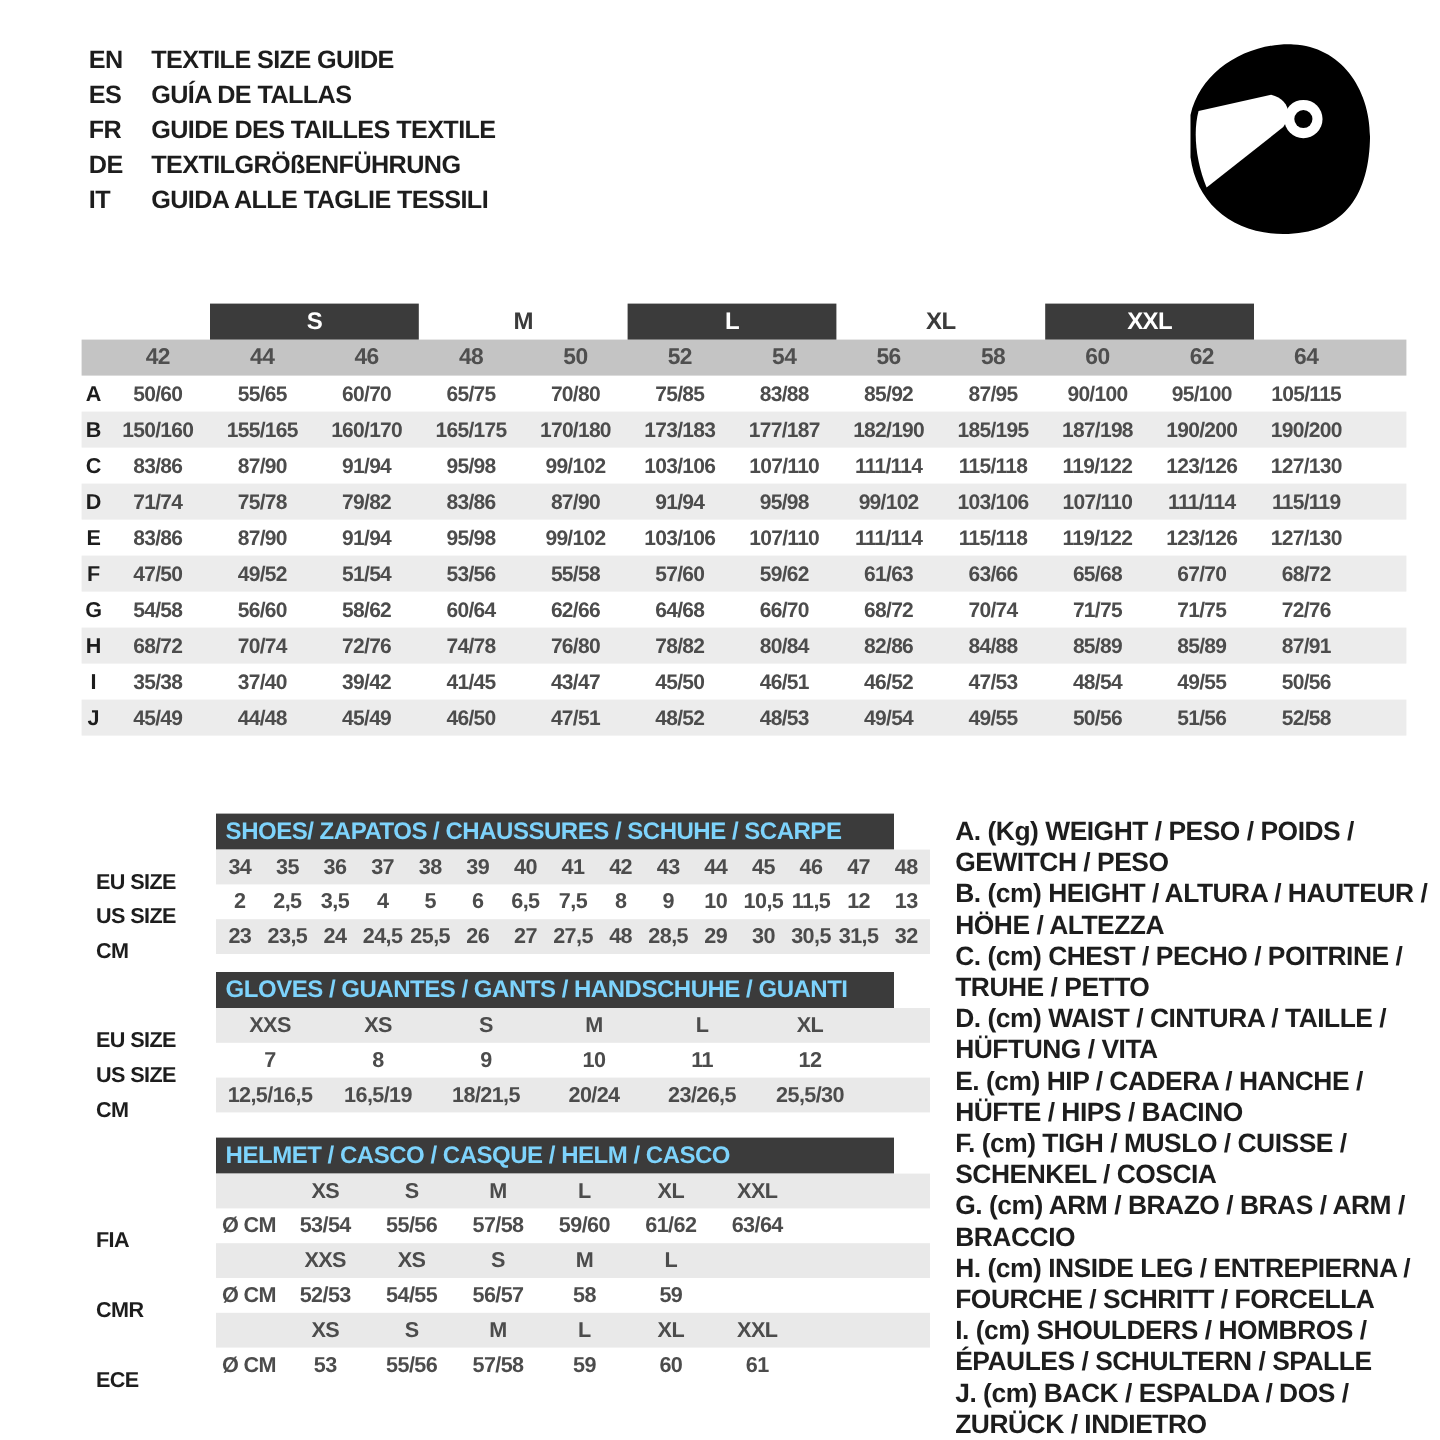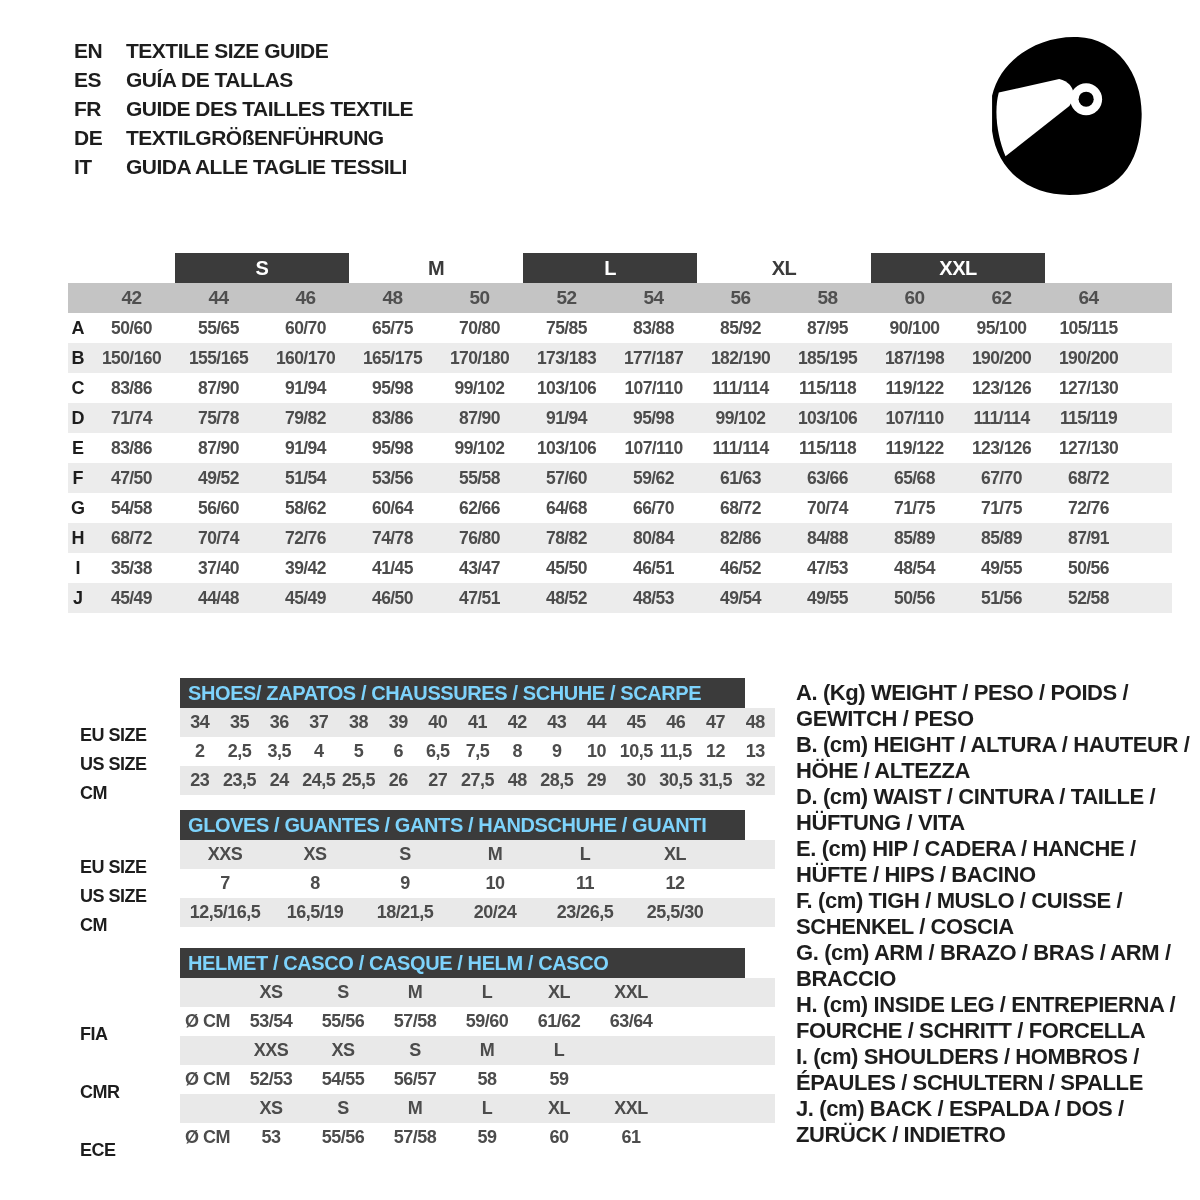--- a/index.html
+++ b/index.html
@@ -429,20 +429,21 @@
         <span>59</span>
         <span>60</span>
         <span>61</span>
       </div>
   </div>
 </div>
 
 <div class="legend">
     <span>A. (Kg) WEIGHT / PESO / POIDS / GEWITCH / PESO</span>
     <span>B. (cm) HEIGHT / ALTURA / HAUTEUR / HÖHE / ALTEZZA</span>
+    <span>C. (cm) CHEST / PECHO / POITRINE / TRUHE / PETTO</span>
     <span>D. (cm) WAIST / CINTURA / TAILLE / HÜFTUNG / VITA</span>
     <span>E. (cm) HIP / CADERA / HANCHE / HÜFTE / HIPS / BACINO</span>
     <span>F. (cm) TIGH / MUSLO / CUISSE / SCHENKEL / COSCIA</span>
     <span>G. (cm) ARM / BRAZO / BRAS / ARM / BRACCIO</span>
     <span>H. (cm) INSIDE LEG / ENTREPIERNA / FOURCHE / SCHRITT / FORCELLA</span>
     <span>I. (cm) SHOULDERS / HOMBROS / ÉPAULES / SCHULTERN / SPALLE</span>
     <span>J. (cm) BACK / ESPALDA / DOS / ZURÜCK / INDIETRO</span>
   </div>
 
 </body></html>

